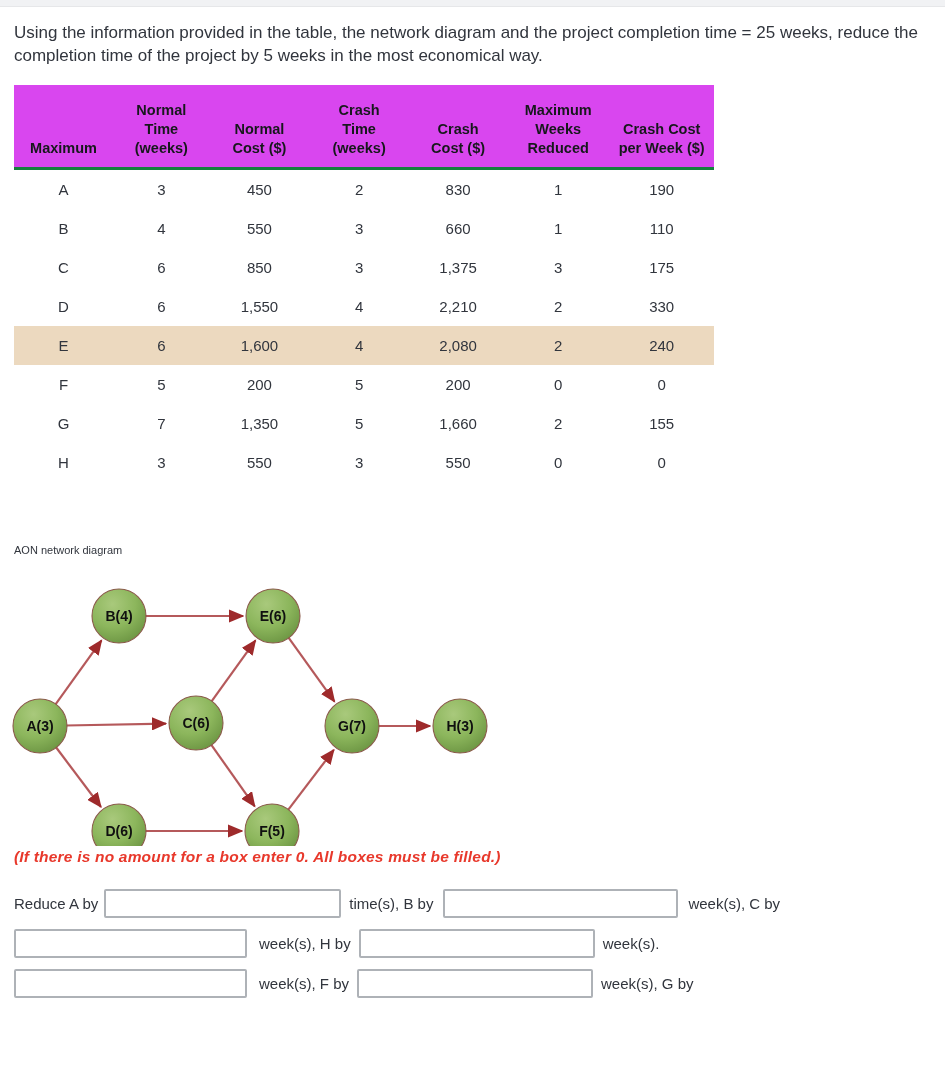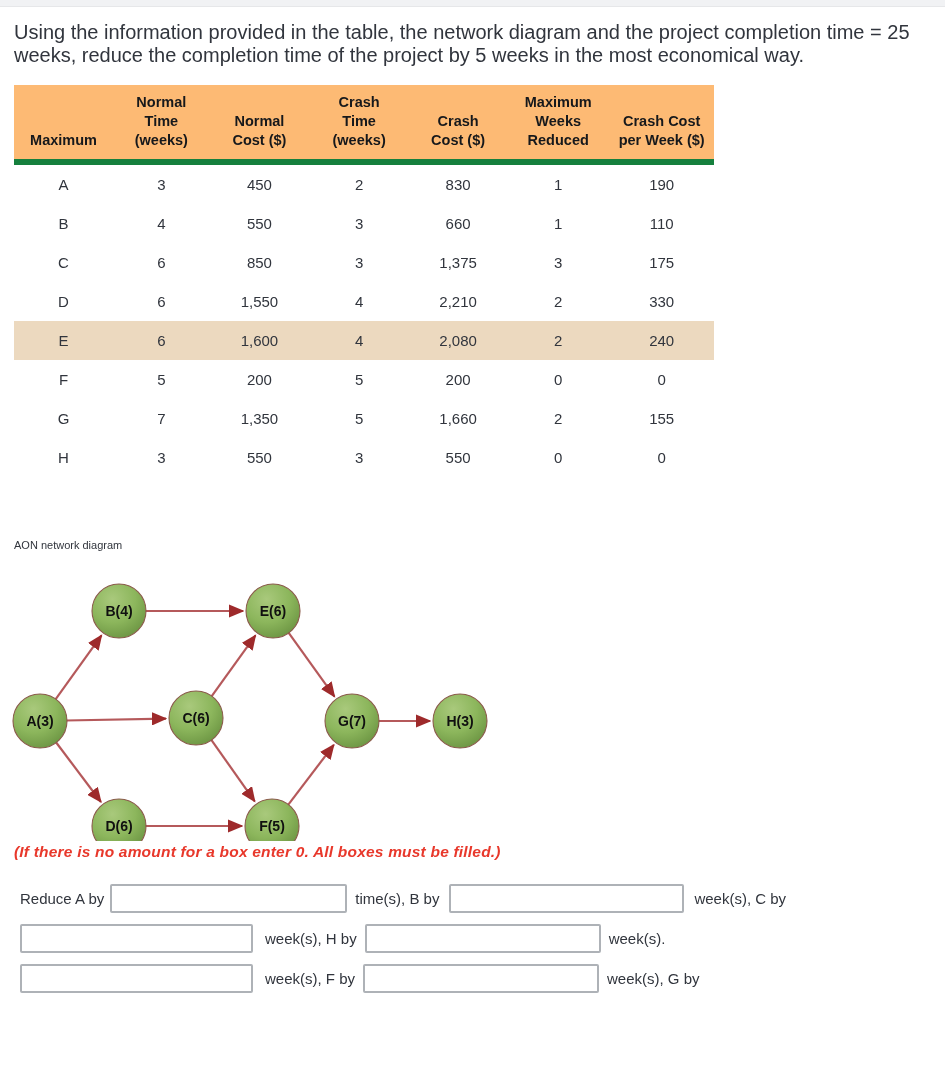--- a/index.html
+++ b/index.html
@@ -8,42 +8,42 @@
     min-height:1091px;
     background:#ffffff;
     font-family:"Liberation Sans", sans-serif;
     color:#2c3039;
     -webkit-font-smoothing:antialiased;
   }
   .topbar{height:6px;background:#f1f2f4;border-bottom:1px solid #e6e7e9;}
 
   .prompt{
     margin:14px 14px 0 14px;
-    font-size:20px;
+    font-size:17px;
     line-height:23px;
     color:#31353d;
     max-width:915px;
   }
 
   
   table.crash{
     margin:18px 0 0 14px;
     border-collapse:collapse;
     width:700px;
     font-size:15px;
     color:#31353d;
   }
   table.crash thead th{
-    background:#fdba74;
+    background:#d946ef;
     font-weight:bold;
     font-size:14.5px;
     line-height:19px;
     vertical-align:bottom;
-    padding:8px 4px 9px 4px;
-    border-bottom:6px solid #15803d;
+    padding:16px 4px 9px 4px;
+    border-bottom:3px solid #15803d;
     color:#16181b;
     white-space:pre-line;
     text-align:center;
   }
   table.crash thead th.c0{text-align:center;width:96px;}
   table.crash th.c1{width:96px;}
   table.crash th.c2{width:100px;}
   table.crash th.c3{width:100px;}
   table.crash th.c4{width:100px;}
   table.crash th.c5{width:100px;}
@@ -76,21 +76,21 @@
     margin:14px 0 16px 14px;
     font-size:15.5px;
     font-weight:bold;
     font-style:italic;
     color:#e8382b;
     letter-spacing:.2px;
   }
 
   
   .form{
-    margin:22px 0 0 20px;
+    margin:22px 0 0 14px;
     font-size:15px;
     color:#31353d;
   }
   .frow{
     display:flex;
     align-items:center;
     height:30px;
     margin-bottom:10px;
   }
   .lbl{white-space:nowrap;}

